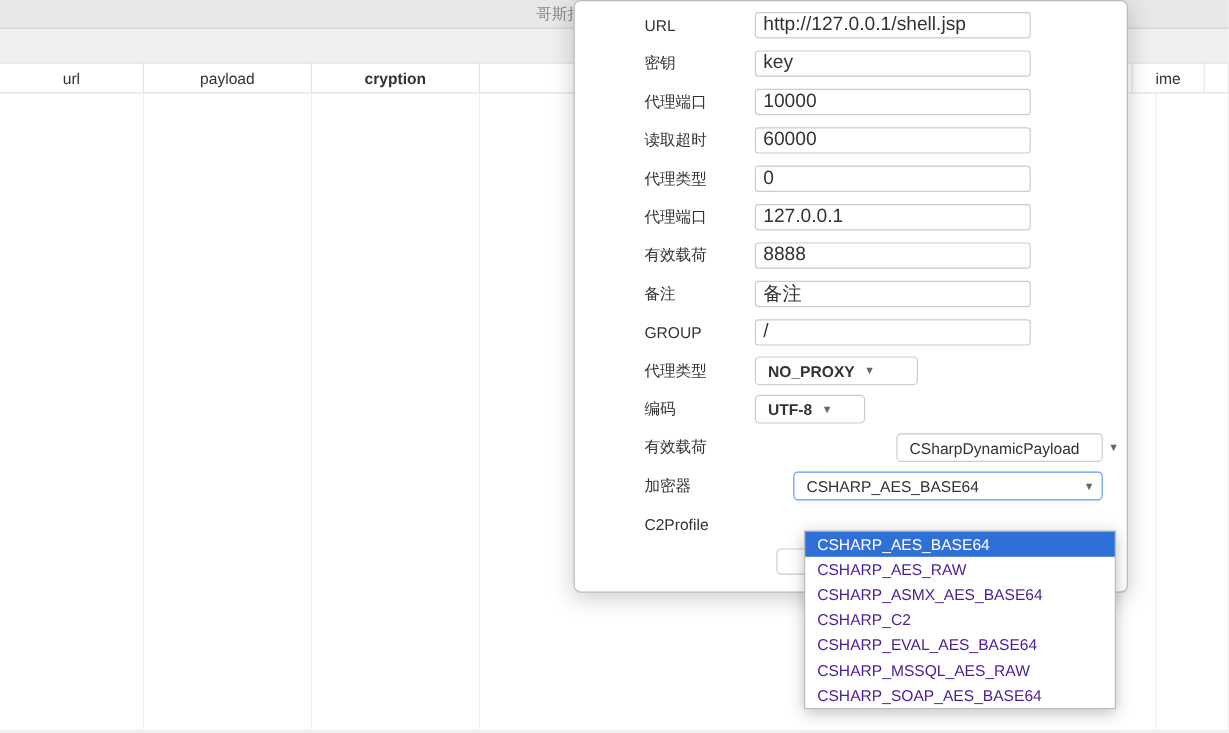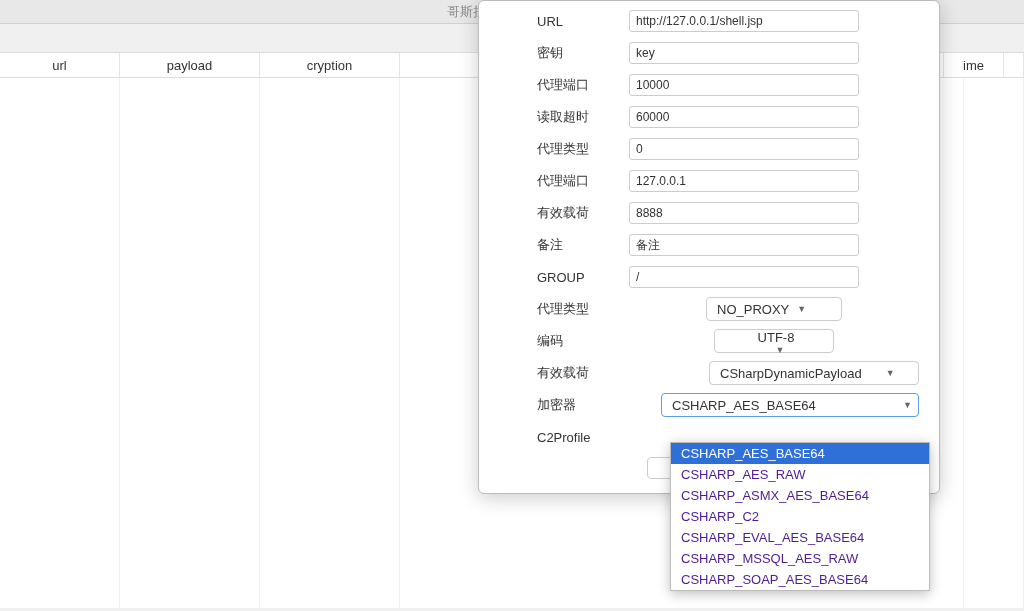--- a/index.html
+++ b/index.html
@@ -42,21 +42,21 @@
     .main-table-body {
       background: #fff;
       height: 530px;
       display: flex;
     }
     .main-table-body .col {
       border-right: 1px solid #f0f0f0;
     }
     .col-url { width: 120px; }
     .col-payload { width: 140px; }
-    .col-cryption { width: 140px; }
+    .col-cryption { width: 140px; font-weight: bold; }
     .col-e { flex: 1; }
     .col-ime { width: 60px; }
     .col-last { width: 20px; }
 
     .dialog {
       position: absolute;
       top: 0;
       left: 478px;
       width: 462px;
       background: #fff;
@@ -76,29 +76,29 @@
       font-size: 13px;
       color: #333;
       padding-left: 38px;
     }
     .form-field {
       flex: 1;
       display: flex;
       justify-content: flex-start;
     }
     .form-field.centered {
-      justify-content: center;
+      font-weight: bold;
     }
     .text-input {
       width: 230px;
       height: 22px;
       border: 1px solid #ccc;
       border-radius: 3px;
       padding: 0 6px;
-      font-size: 12px;
+      font-size: 16px;
       background: #fff;
       color: #333;
     }
     .select-box {
       height: 24px;
       border: 1px solid #ccc;
       border-radius: 4px;
       background: #fff;
       display: flex;
       align-items: center;
@@ -106,22 +106,22 @@
       font-size: 13px;
       color: #333;
       cursor: default;
     }
     .select-box .caret {
       margin-left: 8px;
       font-size: 9px;
       color: #666;
     }
     .select-no-proxy { width: 136px; }
-    .select-utf8 { width: 120px; flex-direction: column; }
-    .select-payload { width: 210px; gap: 16px; }
+    .select-utf8 { width: 92px; }
+    .select-payload { width: 172px; gap: 16px; }
     .select-encryptor {
       width: 258px;
       border-color: #5a9ded;
       justify-content: space-between;
     }
 
     .dropdown {
       position: absolute;
       top: 442px;
       left: 670px;

